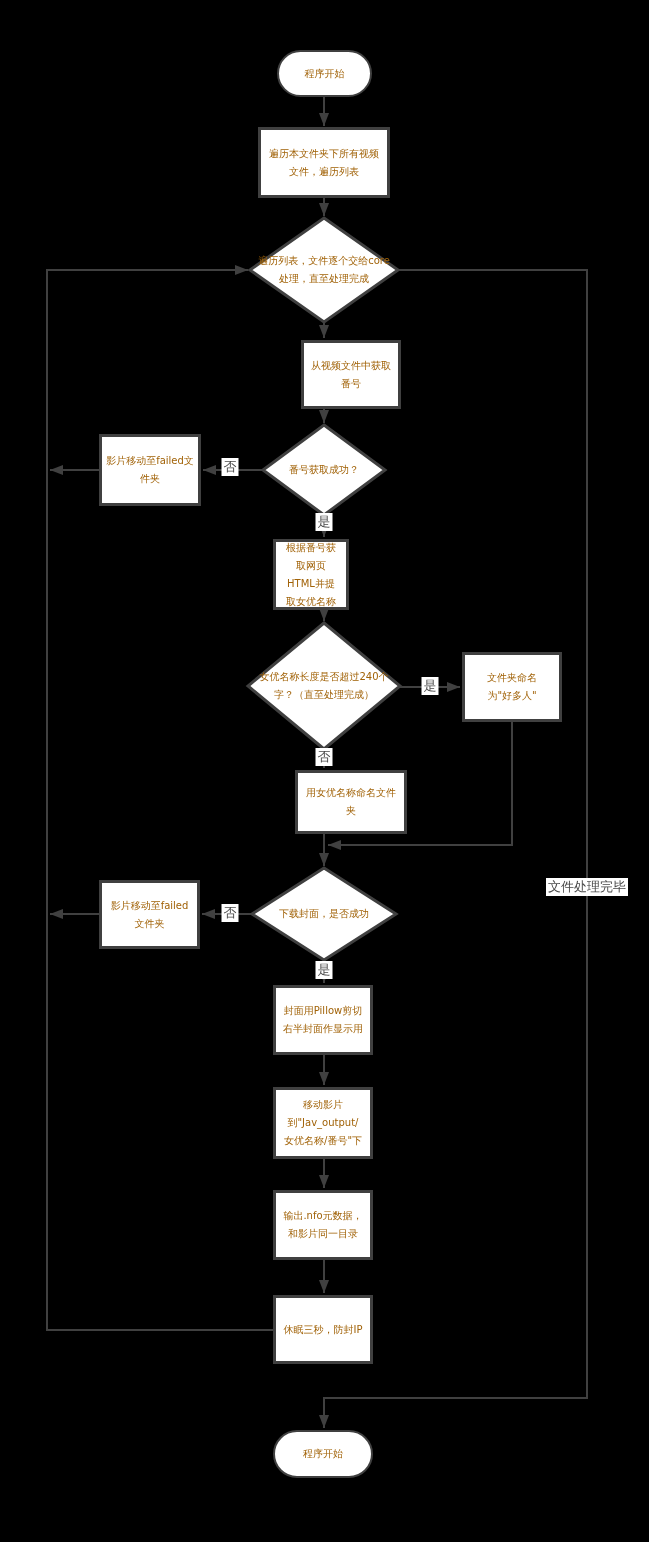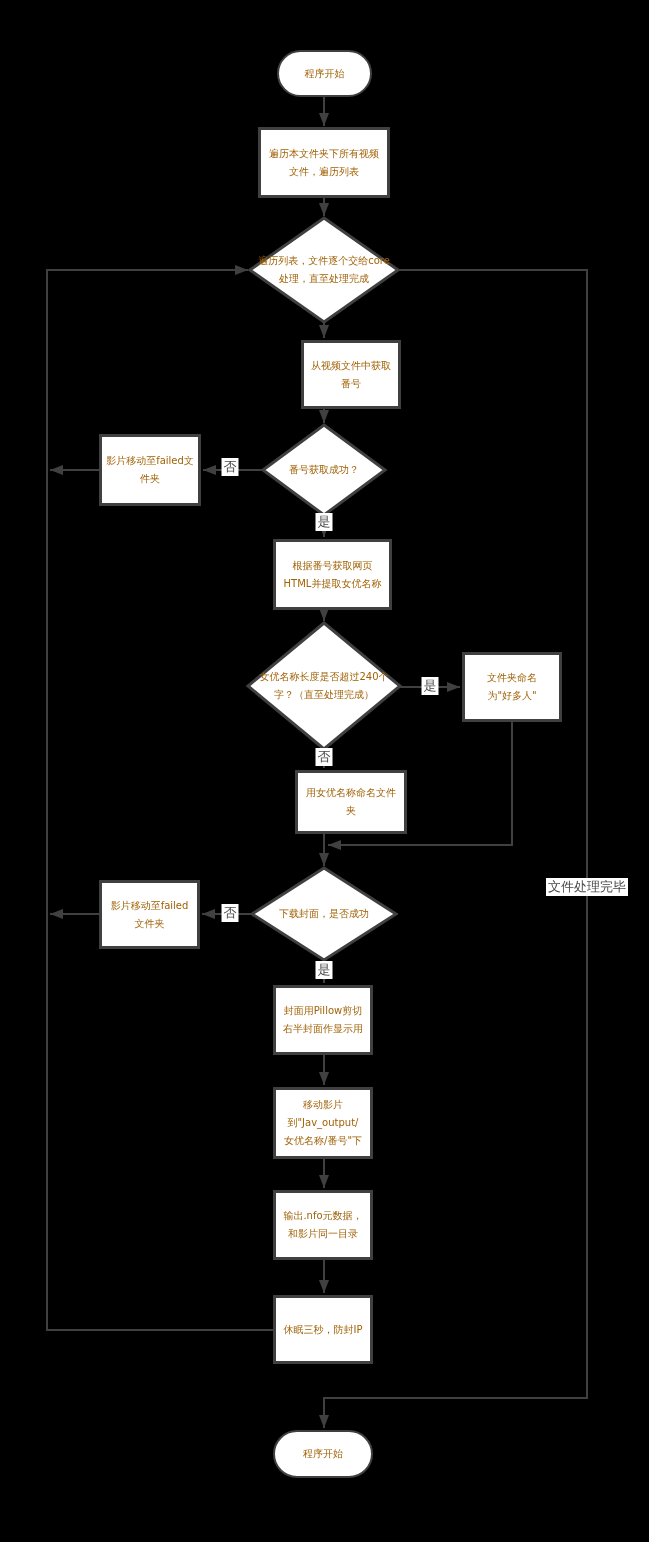--- a/index.html
+++ b/index.html
@@ -110,21 +110,21 @@
     <svg width="122" height="90">
       <polygon points="61,0 122,45 61,90 0,45" fill="#ffffff" stroke="#404040" stroke-width="3"></polygon>
     </svg>
     <span class="lbl" style="width:120px;">番号获取成功？</span>
   </div>
 
   <div class="node process failed" style="left:99px;top:434px;width:102px;height:72px;">
     <span>影片移动至failed文件夹</span>
   </div>
 
-  <div class="node process" style="left:273px;top:539px;width:119px;height:71px;">
+  <div class="node process" style="left:273px;top:539px;width:76px;height:71px;">
     <span>根据番号获取网页HTML并提取女优名称</span>
   </div>
 
   <div class="node diamond" style="left:248px;top:623px;width:152px;height:126px;">
     <svg width="152" height="126">
       <polygon points="76,0 152,63 76,126 0,63" fill="#ffffff" stroke="#404040" stroke-width="3"></polygon>
     </svg>
     <span class="lbl" style="width:142px;">女优名称长度是否超过240个字？（直至处理完成）</span>
   </div>
 

